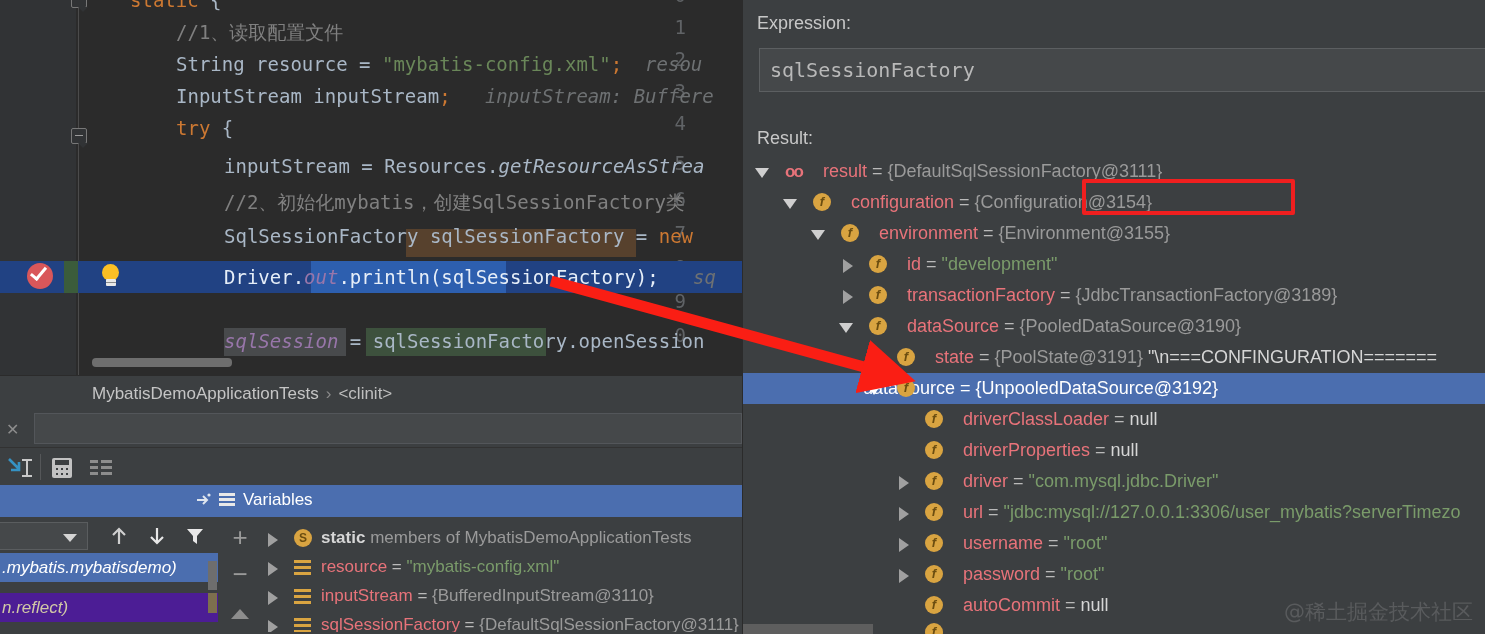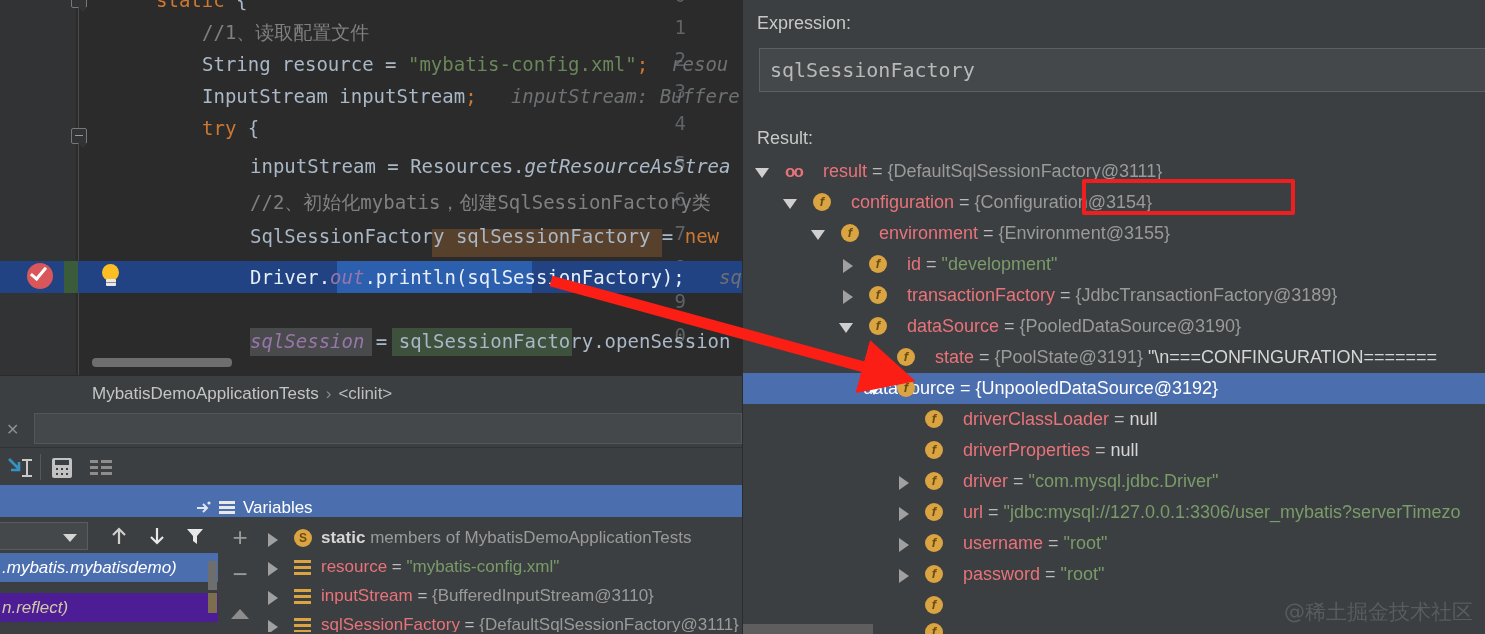--- a/index.html
+++ b/index.html
@@ -44,21 +44,21 @@
   .fold-marker::after {
     content: ""; position: absolute; left: 3px; top: 6px;
     width: 8px; height: 1px; background: #9a9a9a;
   }
   .fold-marker::before {
     content: ""; position: absolute; left: 6px; top: 14px;
     border-left: 5px solid transparent; border-right: 5px solid transparent;
     border-top: 5px solid #313335;
   }
   .code-area {
-    position: absolute; left: 102px; top: 0; width: 660px; height: 457px;
+    position: absolute; left: 76px; top: 0; width: 660px; height: 457px;
   }
   .code-line {
     position: absolute; left: 0; white-space: pre; height: 32px; line-height: 32px;
     font-family: "DejaVu Sans Mono", monospace; font-size: 19px;
     color: #a9b7c6;
   }
   .kw { color: #cc7832; }
   .str { color: #6a8759; }
   .cmt { color: #808080; }
   .fld { color: #9876aa; font-style: italic; }
@@ -185,21 +185,21 @@
   }
 
   
   .vars-header {
     position: absolute; left: 0; top: 485px; width: 742px; height: 32px;
     background: #4b6eaf;
   }
   .vars-tab {
     position: absolute; left: 195px; top: 5px;
     display: flex; align-items: center; gap: 8px;
-    font-size: 17px; color: #ffffff; margin-top: 8px;
+    font-size: 17px; color: #ffffff;
   }
   .pin-icon { width: 16px; height: 16px; position: relative; }
   .vars-list-icon { width: 16px; height: 14px; position: relative; }
   .vars-list-icon i { position: absolute; display: block; height: 3px; width: 16px; background: #e8e8e8; }
 
   
   .frames-pane {
     position: absolute; left: 0; top: 517px; width: 218px; height: 117px;
     background: #3c3f41;
   }
@@ -659,20 +659,23 @@
       <div class="res-row" style="top:403px;">
         <span class="tri-right" style="left:156px; top:10px;"></span>
         <span class="f-badge" style="left:182px;">f</span>
         <span style="padding-left:220px;">
           <span class="vname-field">password</span><span class="veq"> = </span><span class="vstr">"root"</span>
         </span>
       </div>
 
       <div class="res-row" style="top:434px;">
         <span class="f-badge" style="left:182px;">f</span>
+        <span style="padding-left:220px;">
+          <span class="vname-field">autoCommit</span><span class="veq"> = </span><span style="color:#d6d6d6;">null</span>
+        </span>
       </div>
 
       <div class="res-row" style="top:465px; height:14px; overflow:hidden;">
         <span class="f-badge" style="left:182px; top:2px;">f</span>
       </div>
 
     </div>
 
     <div class="hscroll-bottom" style="left:0; width:130px;"></div>
 

